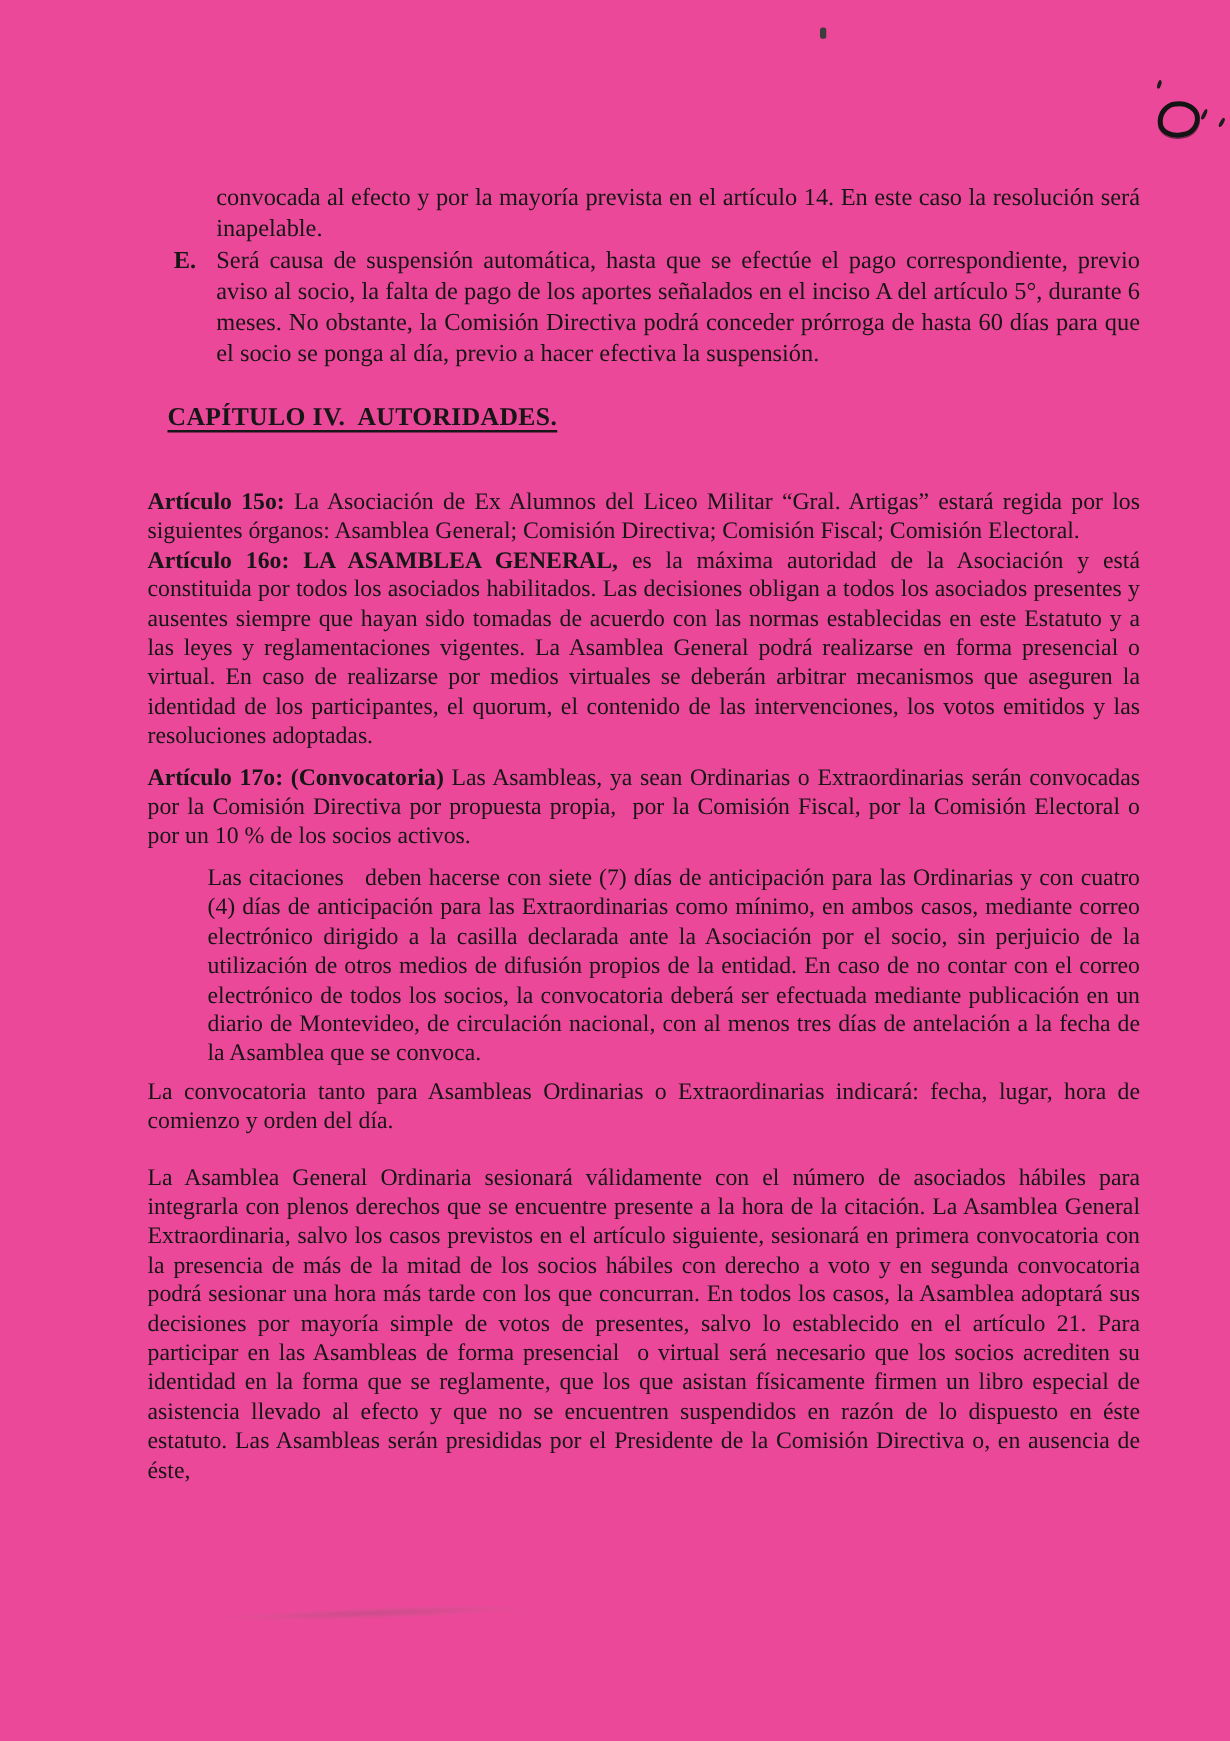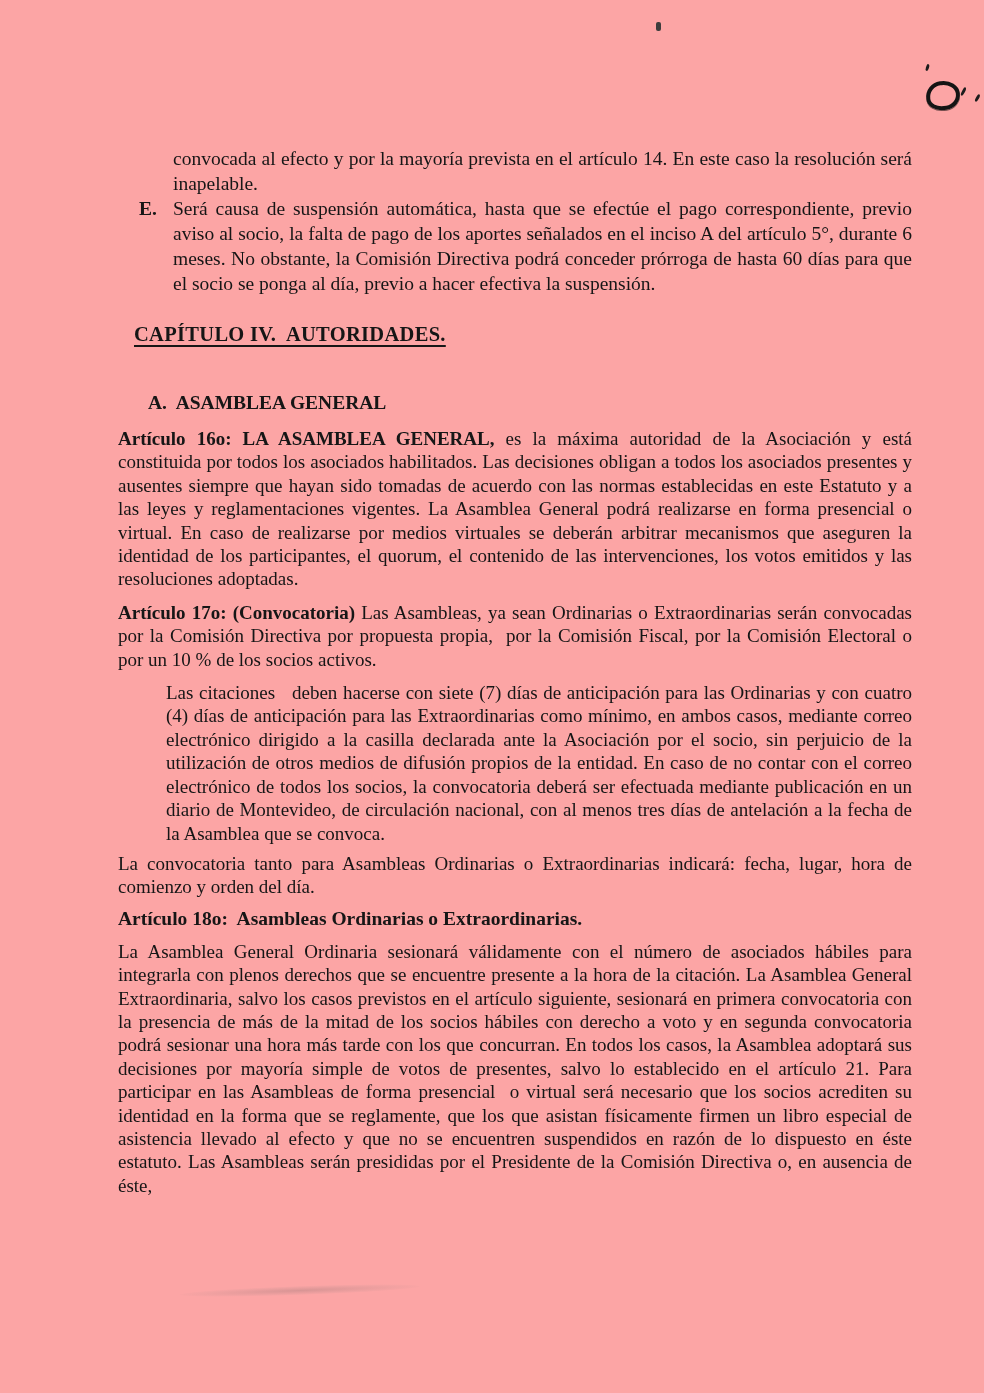--- a/index.html
+++ b/index.html
@@ -5,21 +5,21 @@
   html, body {
     margin: 0;
     padding: 0;
     background: #e8e8e8;
   }
   .page {
     position: relative;
     width: 984px;
     height: 1393px;
     margin: 0 auto;
-    background: #fca5a5;
+    background: #ec4899;
     color: #161616;
     font-family: "Liberation Serif", "DejaVu Serif", serif;
     overflow: hidden;
   }
   .content {
     position: absolute;
     left: 118px;
     top: 146px;
     width: 794px;
   }
@@ -52,21 +52,21 @@
   
   .para {
     font-size: 19px;
     line-height: 23.4px;
     text-align: justify;
     margin: 0 0 10px 0;
   }
   .para strong { font-weight: 700; }
   .para-art15 { margin-bottom: 0; }
   .para-citaciones { margin-bottom: 7px; margin-left: 48px; }
-  .para-convocatoria { margin-bottom: 8px; }
+  .para-convocatoria { margin-bottom: 22px; }
   
   .section-heading {
     font-size: 19.5px;
     font-weight: 700;
     margin: 14px 0 12px 30px;
     line-height: 25px;
   }
   .article-heading {
     font-size: 19.5px;
     font-weight: 700;
@@ -135,32 +135,31 @@
         <div class="item-text">convocada al efecto y por la mayoría prevista en el artículo 14. En este caso la resolución será inapelable.</div>
       </div>
       <div class="list-item">
         <span class="item-label">E.</span>
         <div class="item-text">Será causa de suspensión automática, hasta que se efectúe el pago correspondiente, previo aviso al socio, la falta de pago de los aportes señalados en el inciso A del artículo 5°, durante 6 meses. No obstante, la Comisión Directiva podrá conceder prórroga de hasta 60 días para que el socio se ponga al día, previo a hacer efectiva la suspensión.</div>
       </div>
     </div>
 
     <h1 class="chapter-heading">CAPÍTULO IV.&nbsp; AUTORIDADES.</h1>
 
+    <p class="para para-art15"><strong>Artículo 15o:</strong><span> La Asociación de Ex Alumnos del Liceo Militar “Gral. Artigas” estará regida por los siguientes órganos: Asamblea General; Comisión Directiva; Comisión Fiscal; Comisión Electoral.</span></p>
 
-    <h2 class="section-heading">A.&nbsp; ASAMBLEA GENERAL</h2>
 
     <p class="para"><strong>Artículo 16o: LA ASAMBLEA GENERAL,</strong><span> es la máxima autoridad de la Asociación y está constituida por todos los asociados habilitados. Las decisiones obligan a todos los asociados presentes y ausentes siempre que hayan sido tomadas de acuerdo con las normas establecidas en este Estatuto y a las leyes y reglamentaciones vigentes. La Asamblea General podrá realizarse en forma presencial o virtual. En caso de realizarse por medios virtuales se deberán arbitrar mecanismos que aseguren la identidad de los participantes, el quorum, el contenido de las intervenciones, los votos emitidos y las resoluciones adoptadas.</span></p>
 
     <p class="para"><strong>Artículo 17o: (Convocatoria)</strong><span> Las Asambleas, ya sean Ordinarias o Extraordinarias serán convocadas por la Comisión Directiva por propuesta propia,&nbsp; por la Comisión Fiscal, por la Comisión Electoral o por un 10 % de los socios activos.</span></p>
 
     <p class="para para-citaciones">Las citaciones&nbsp;&nbsp; deben hacerse con siete (7) días de anticipación para las Ordinarias y con cuatro (4) días de anticipación para las Extraordinarias como mínimo, en ambos casos, mediante correo electrónico dirigido a la casilla declarada ante la Asociación por el socio, sin perjuicio de la utilización de otros medios de difusión propios de la entidad. En caso de no contar con el correo electrónico de todos los socios, la convocatoria deberá ser efectuada mediante publicación en un diario de Montevideo, de circulación nacional, con al menos tres días de antelación a la fecha de la Asamblea que se convoca.</p>
 
     <p class="para para-convocatoria">La convocatoria tanto para Asambleas Ordinarias o Extraordinarias indicará: fecha, lugar, hora de comienzo y orden del día.</p>
 
-    <h2 class="article-heading">Artículo 18o:&nbsp; Asambleas Ordinarias o Extraordinarias.</h2>
 
     <p class="para">La Asamblea General Ordinaria sesionará válidamente con el número de asociados hábiles para integrarla con plenos derechos que se encuentre presente a la hora de la citación. La Asamblea General Extraordinaria, salvo los casos previstos en el artículo siguiente, sesionará en primera convocatoria con la presencia de más de la mitad de los socios hábiles con derecho a voto y en segunda convocatoria podrá sesionar una hora más tarde con los que concurran. En todos los casos, la Asamblea adoptará sus decisiones por mayoría simple de votos de presentes, salvo lo establecido en el artículo 21. Para participar en las Asambleas de forma presencial&nbsp; o virtual será necesario que los socios acrediten su identidad en la forma que se reglamente, que los que asistan físicamente firmen un libro especial de asistencia llevado al efecto y que no se encuentren suspendidos en razón de lo dispuesto en éste estatuto. Las Asambleas serán presididas por el Presidente de la Comisión Directiva o, en ausencia de éste,</p>
 
   </div>
 
   <div class="smudge"></div>
 
 </div>
 
 </body></html>

